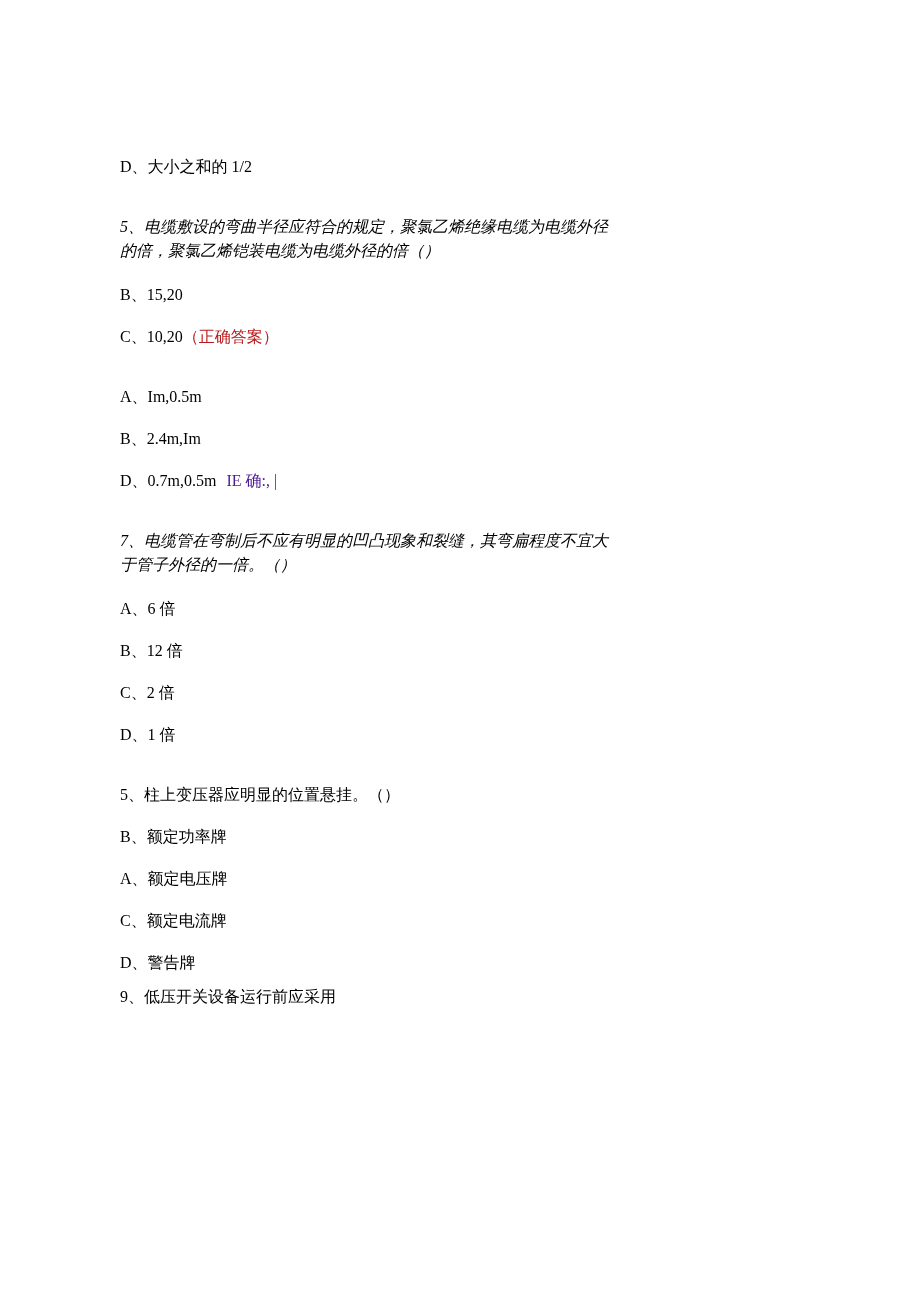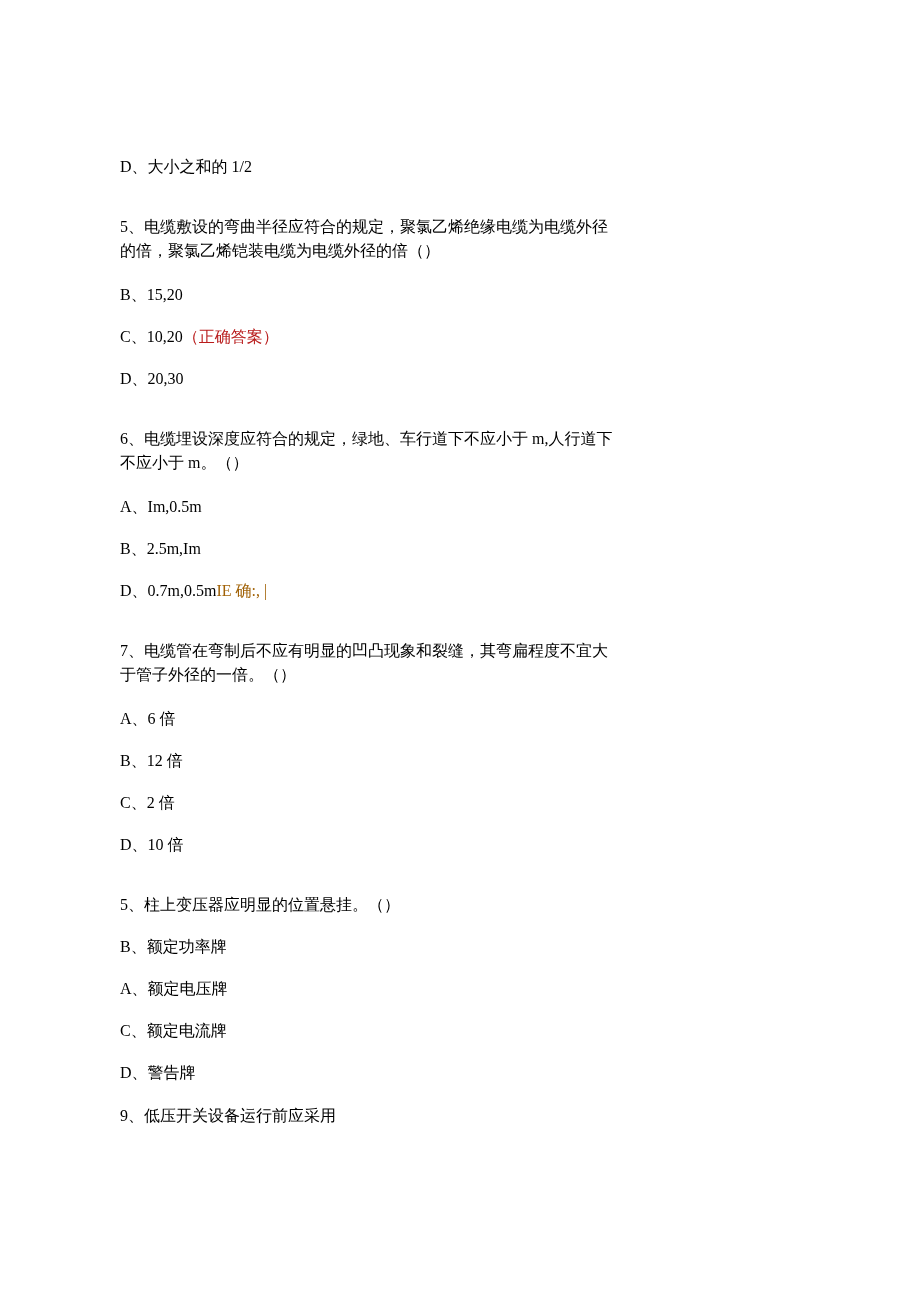--- a/index.html
+++ b/index.html
@@ -12,76 +12,76 @@
     line-height: 1.5;
   }
   .page {
     width: 742px;
     min-height: 1301px;
     padding: 155px 120px 60px 120px;
     box-sizing: border-box;
   }
   .line {
     margin-bottom: 20px;
+    font-style: italic;
   }
   .block {
     margin-bottom: 36px;
   }
   .opt {
     margin-bottom: 18px;
   }
   .last-opt {
     margin-bottom: 0px;
   }
   .inline-correct {
     color: #b91c1c;
   }
   .inline-hint {
-    color: #a16207;
+    color: #4c1d95;
+    margin-left: 10px;
   }
   .tight {
     margin-bottom: 18px;
   }
   .last-tight {
-    margin-bottom: 19px;
+    margin-bottom: 10px;
   }
 </style>
 </head>
 <body>
 
 <div class="page">
 
   <div class="block">
     <div class="opt last-opt">D、大小之和的 1/2</div>
   </div>
 
   <div class="block">
     <div class="line">5、电缆敷设的弯曲半径应符合的规定，聚氯乙烯绝缘电缆为电缆外径的倍，聚氯乙烯铠装电缆为电缆外径的倍（）</div>
     <div class="opt">B、15,20</div>
     <div class="opt">
       <span>C、10,20</span><span class="inline-correct">（正确答案）</span>
     </div>
-    <div class="opt last-opt">D、20,30</div>
   </div>
 
   <div class="block">
-    <div class="line">6、电缆埋设深度应符合的规定，绿地、车行道下不应小于 m,人行道下不应小于 m。（）</div>
     <div class="opt">A、Im,0.5m</div>
-    <div class="opt">B、2.5m,Im</div>
+    <div class="opt">B、2.4m,Im</div>
     <div class="opt last-opt">
       <span>D、0.7m,0.5m</span><span class="inline-hint">IE 确:,  |</span>
     </div>
   </div>
 
   <div class="block">
     <div class="line">7、电缆管在弯制后不应有明显的凹凸现象和裂缝，其弯扁程度不宜大于管子外径的一倍。（）</div>
     <div class="opt">A、6 倍</div>
     <div class="opt">B、12 倍</div>
     <div class="opt">C、2 倍</div>
-    <div class="opt last-opt">D、10 倍</div>
+    <div class="opt last-opt">D、1 倍</div>
   </div>
 
   <div>
     <div class="tight">5、柱上变压器应明显的位置悬挂。（）</div>
     <div class="tight">B、额定功率牌</div>
     <div class="tight">A、额定电压牌</div>
     <div class="tight">C、额定电流牌</div>
     <div class="last-tight">D、警告牌</div>
     <div>9、低压开关设备运行前应采用</div>
   </div>

